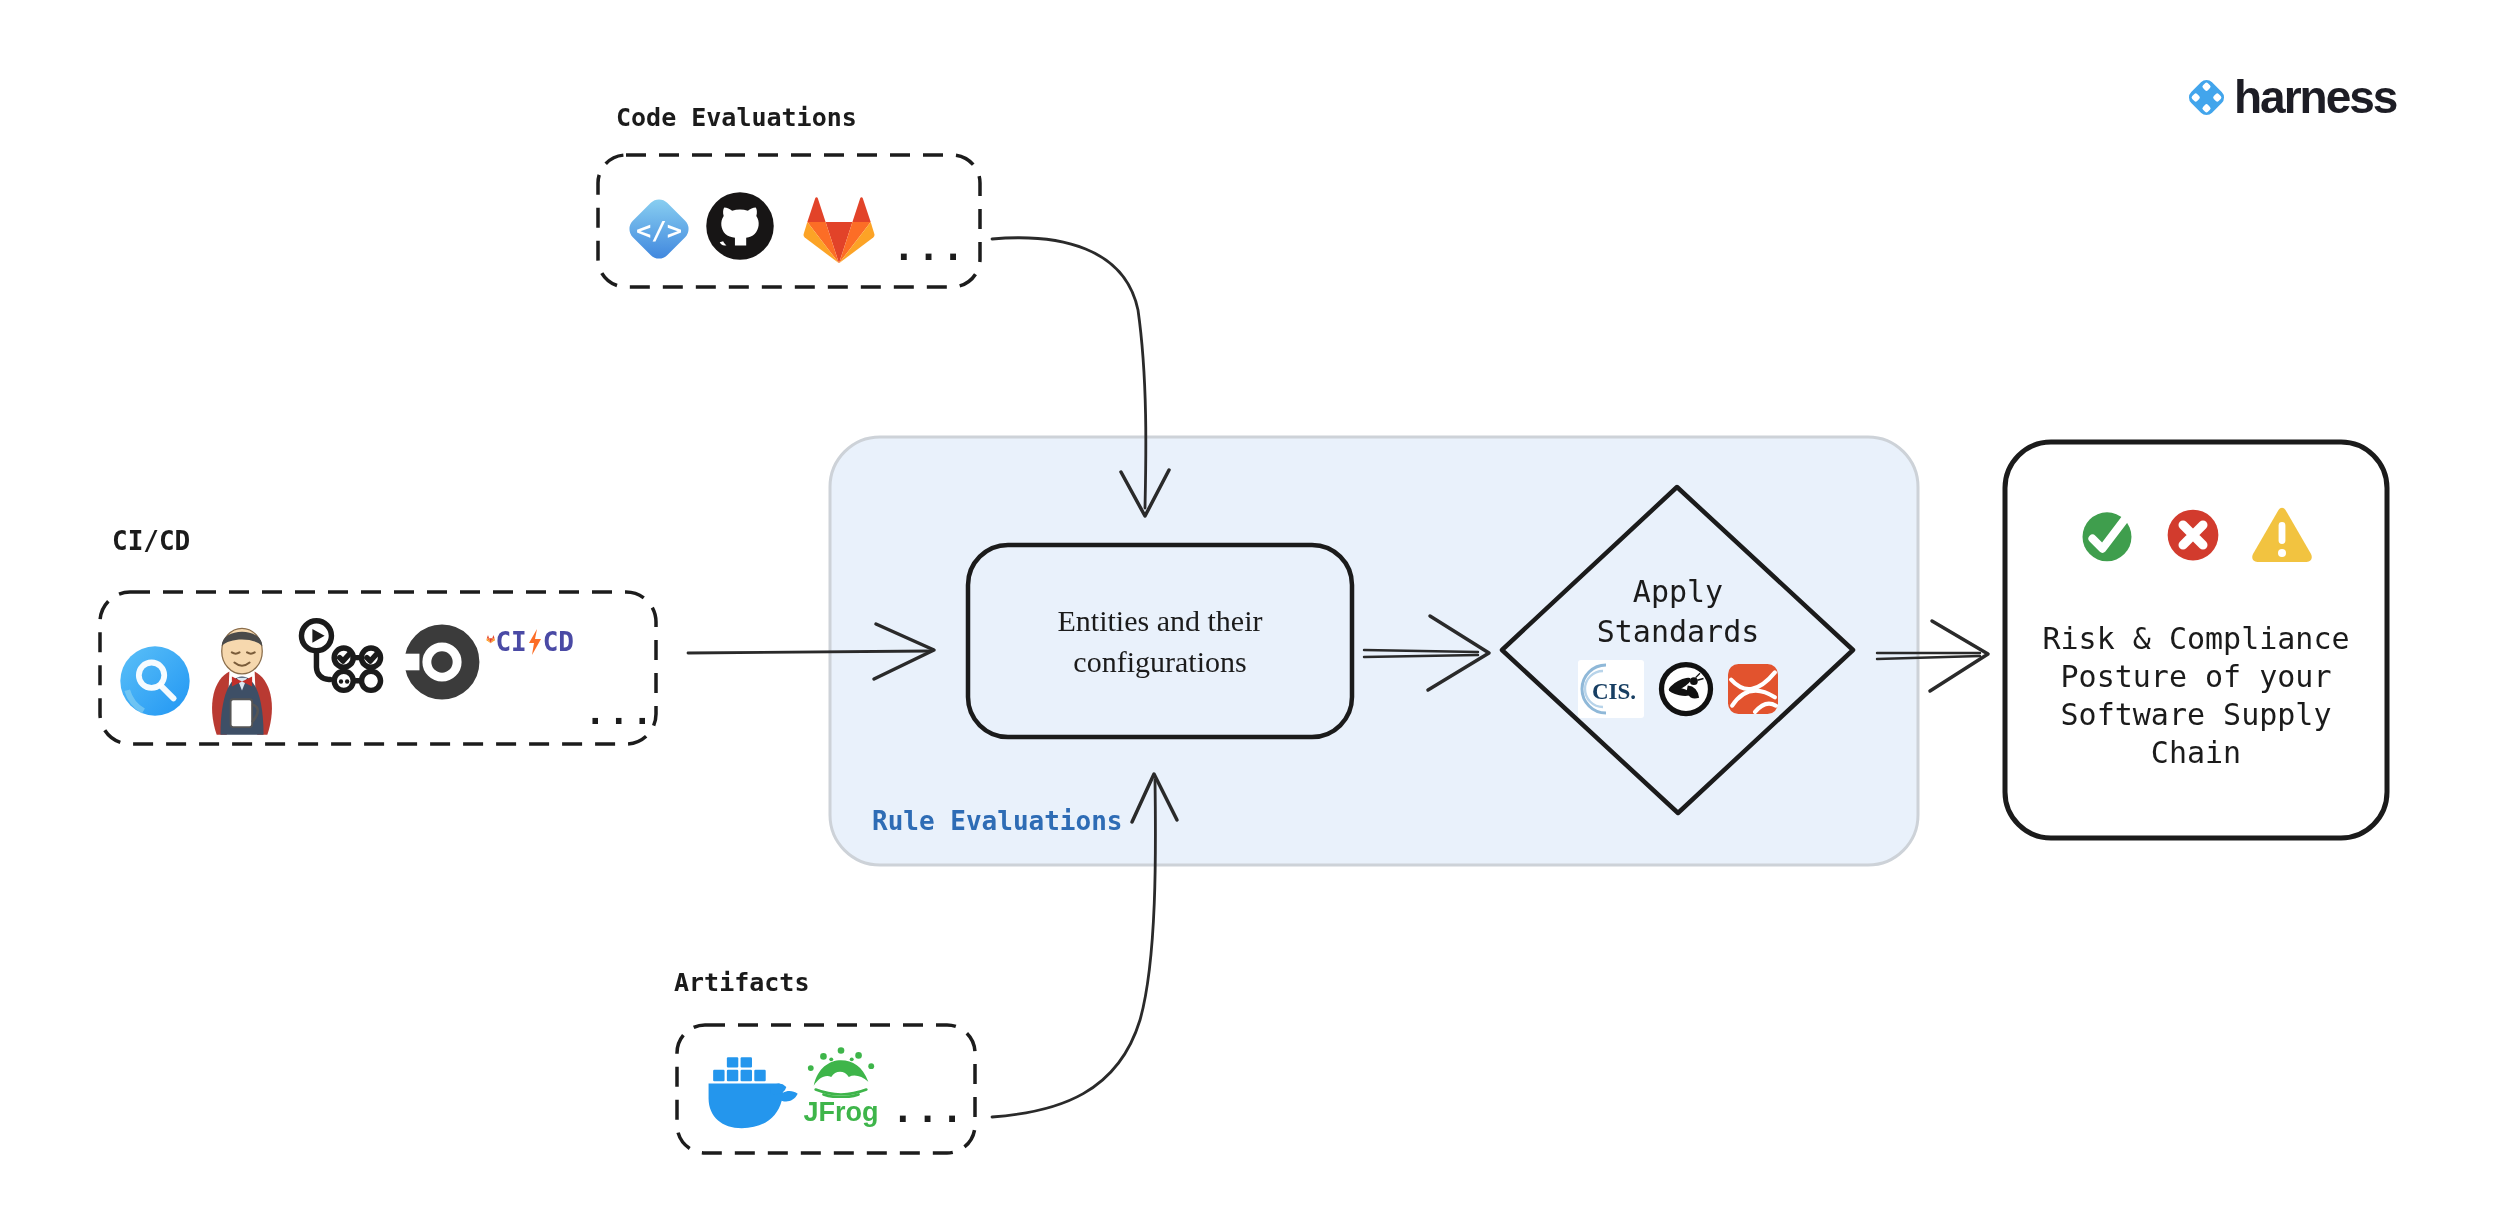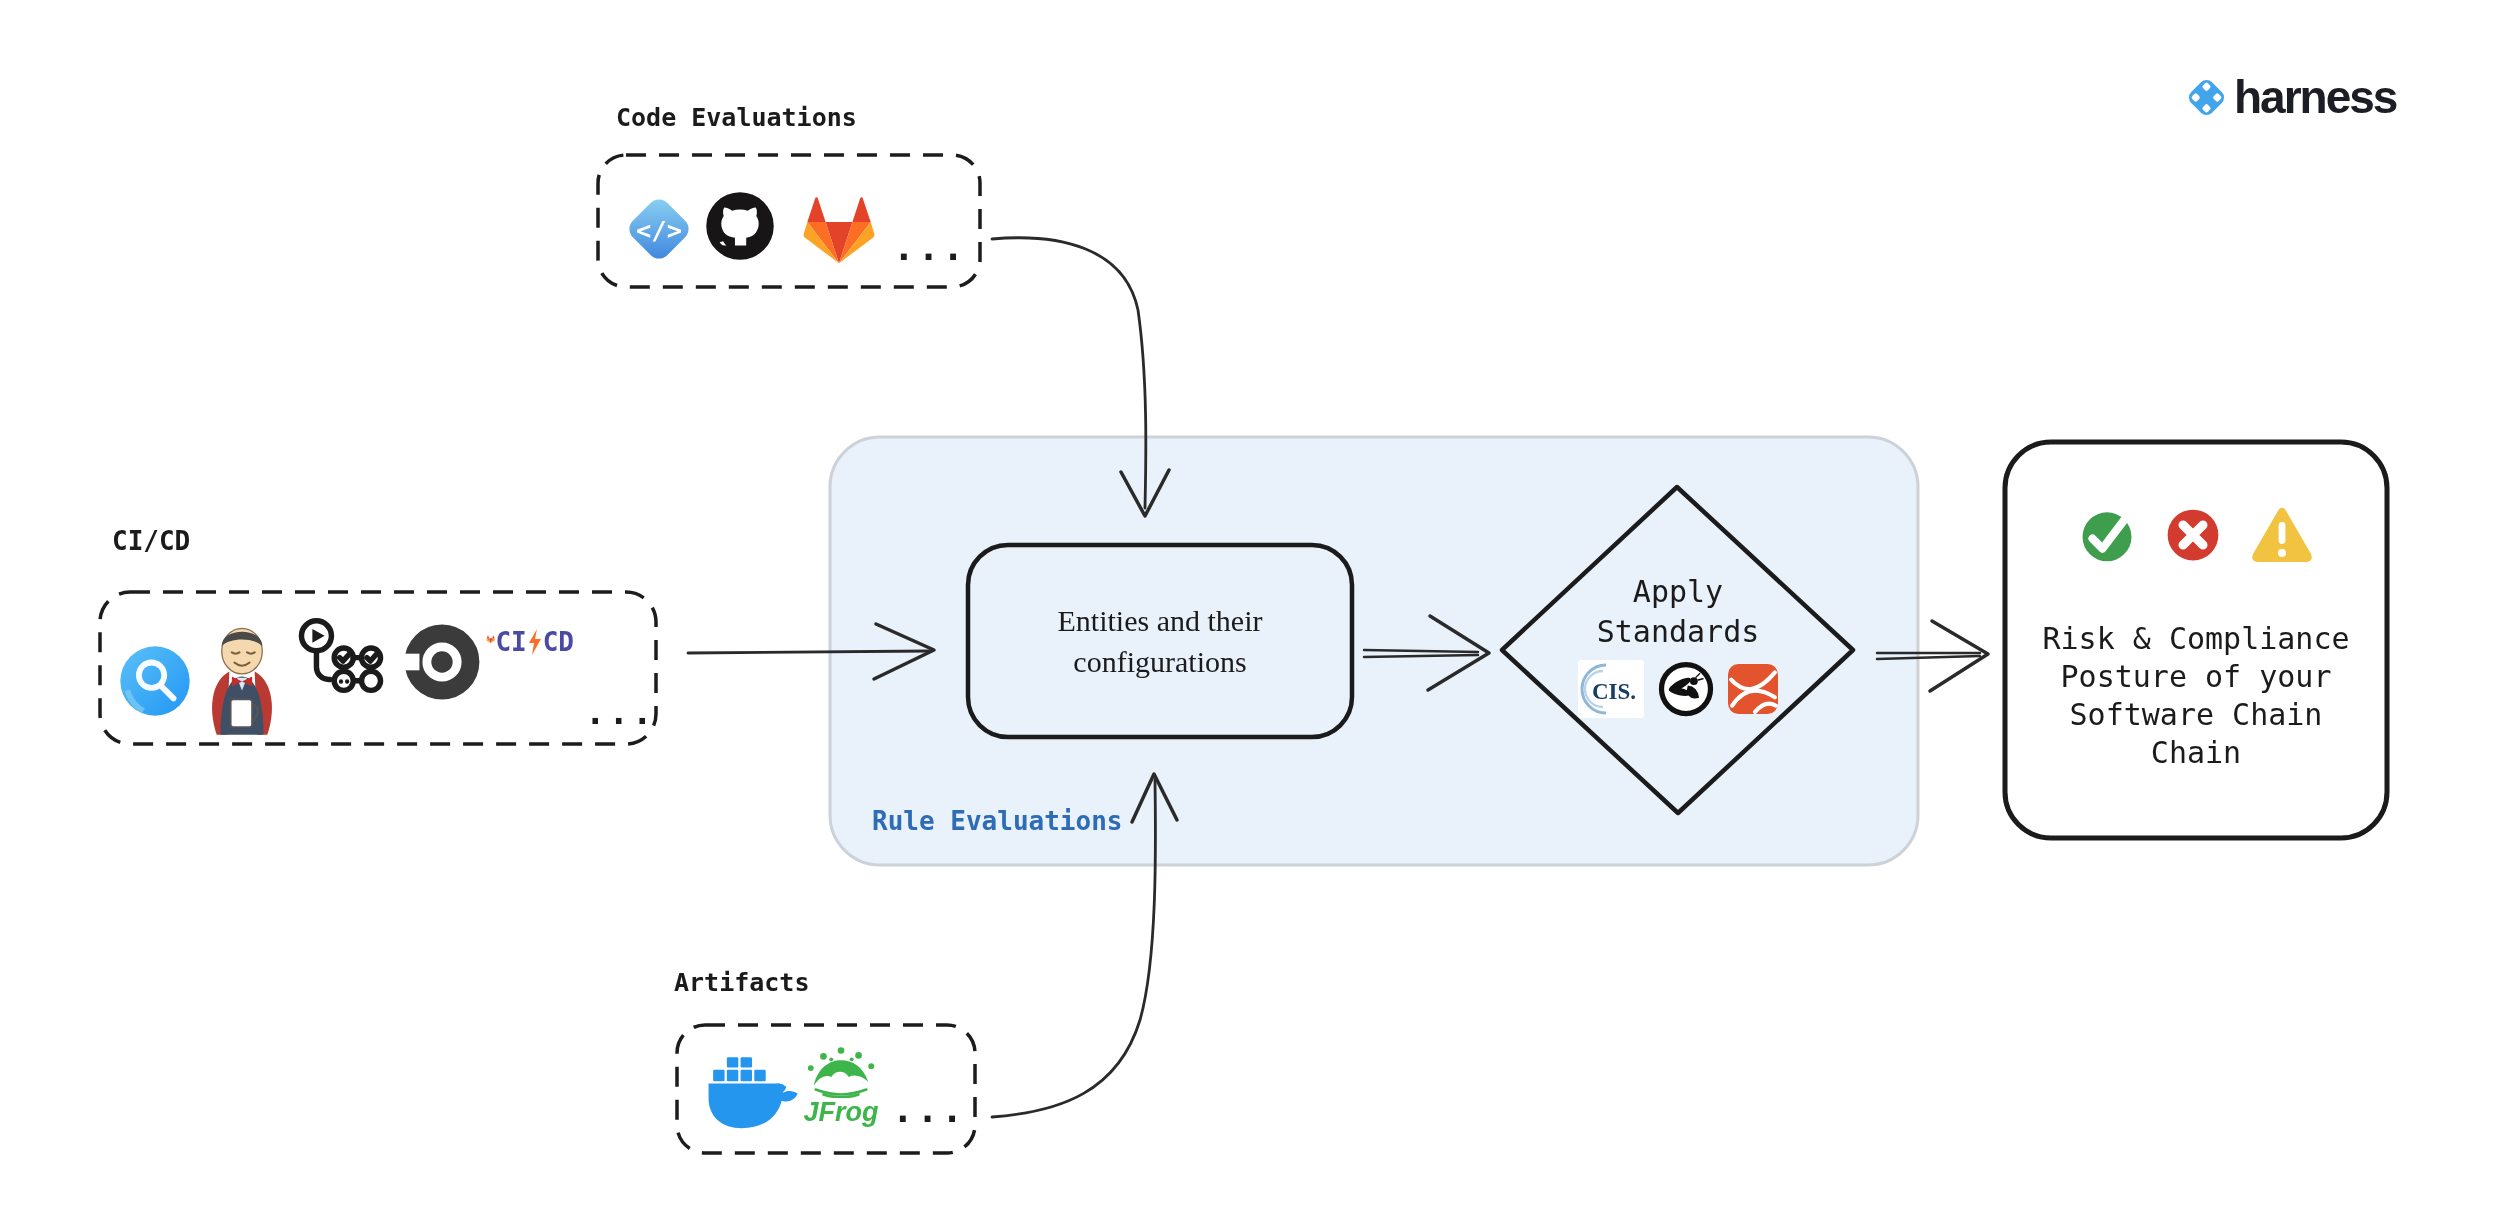--- a/index.html
+++ b/index.html
@@ -212,21 +212,21 @@
         <rect x="20" y="13" width="10" height="10" rx="1"></rect>
         <rect x="32" y="13" width="10" height="10" rx="1"></rect>
         <rect x="20" y="2" width="10" height="9" rx="1"></rect>
         <rect x="32" y="2" width="10" height="9" rx="1"></rect>
         <rect x="44" y="13" width="10" height="10" rx="1"></rect>
         <path d="M58 28 q8 -6 14 0 q-2 8 -14 6 z"></path>
       </g>
     </svg>
   </div>
 
-  <div class="abs" style="left:800px;top:1046px;width:82px;display:flex;flex-direction:column;align-items:center;font-style:italic;">
+  <div class="abs" style="left:800px;top:1046px;width:82px;display:flex;flex-direction:column;align-items:center;">
     <svg width="78" height="52" viewBox="0 0 80 52">
       <g fill="#3eb54a">
         <path d="M12 40 C16 22 28 14 40 14 C52 14 62 20 68 36 C61 30 54 28 48 31 C44 24 34 24 30 31 C24 28 17 32 12 40 Z"></path>
         <circle cx="9" cy="22" r="3"></circle>
         <circle cx="22" cy="10" r="3.4"></circle>
         <circle cx="40" cy="4" r="3.4"></circle>
         <circle cx="58" cy="9" r="3.4"></circle>
         <circle cx="71" cy="20" r="3"></circle>
         <circle cx="30" cy="13" r="2"></circle>
         <circle cx="51" cy="13" r="2"></circle>
@@ -292,17 +292,17 @@
     <svg width="64" height="58" viewBox="0 0 64 58">
       <path d="M28.5 4 C30.5 1 33.5 1 35.5 4 L61 48 C63 52 61 56 56.5 56 L7.5 56 C3 56 1 52 3 48 Z" fill="#f2c340"></path>
       <rect x="28.6" y="16" width="6.8" height="22" rx="3.4" fill="#ffffff"></rect>
       <circle cx="32" cy="47" r="4" fill="#ffffff"></circle>
     </svg>
   </div>
 
   <div class="abs result-text" style="left:2005px;top:620px;">
     <div>Risk &amp; Compliance</div>
     <div>Posture of your</div>
-    <div>Software Chain</div>
+    <div>Software Supply</div>
     <div>Chain</div>
   </div>
 
 </div>
 
 </body></html>

